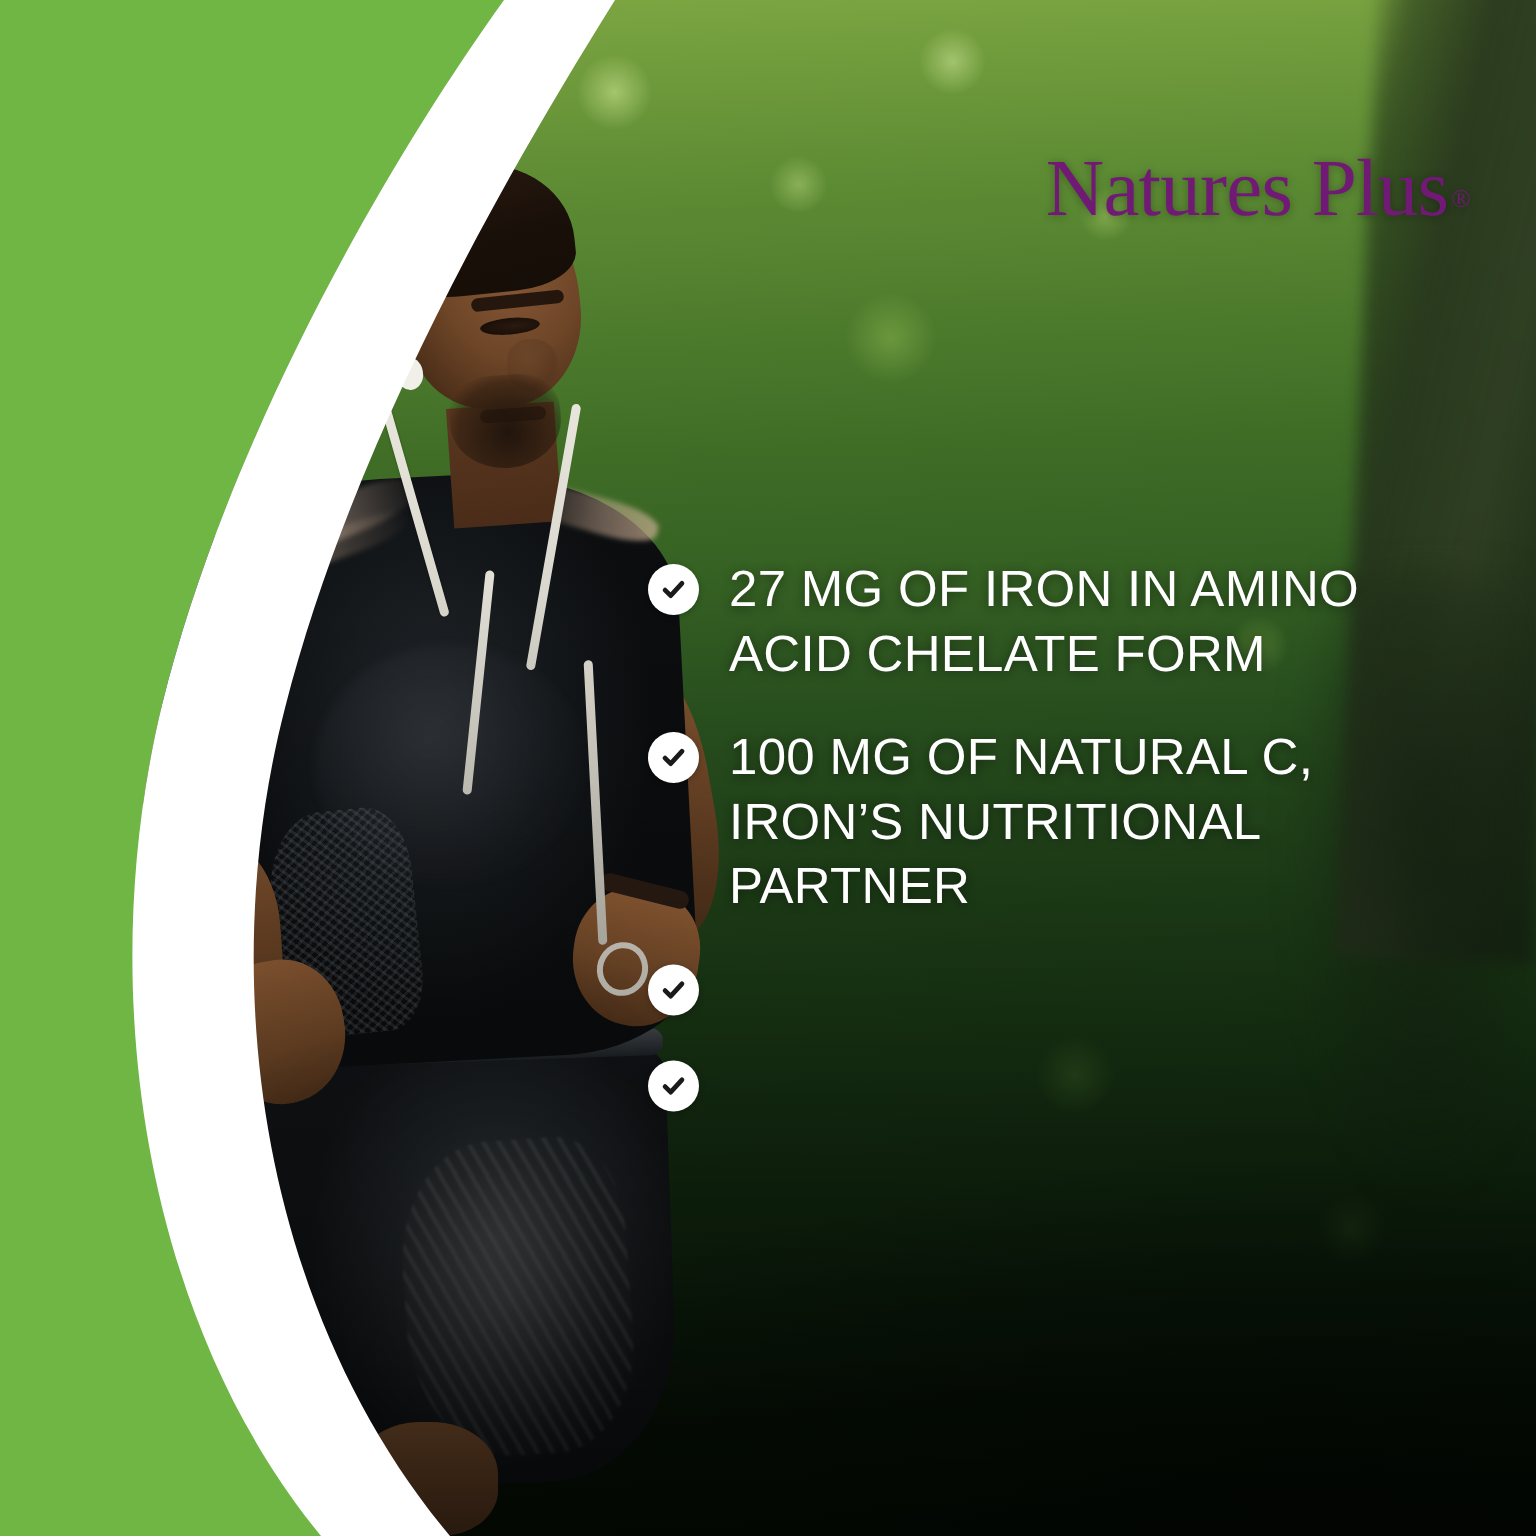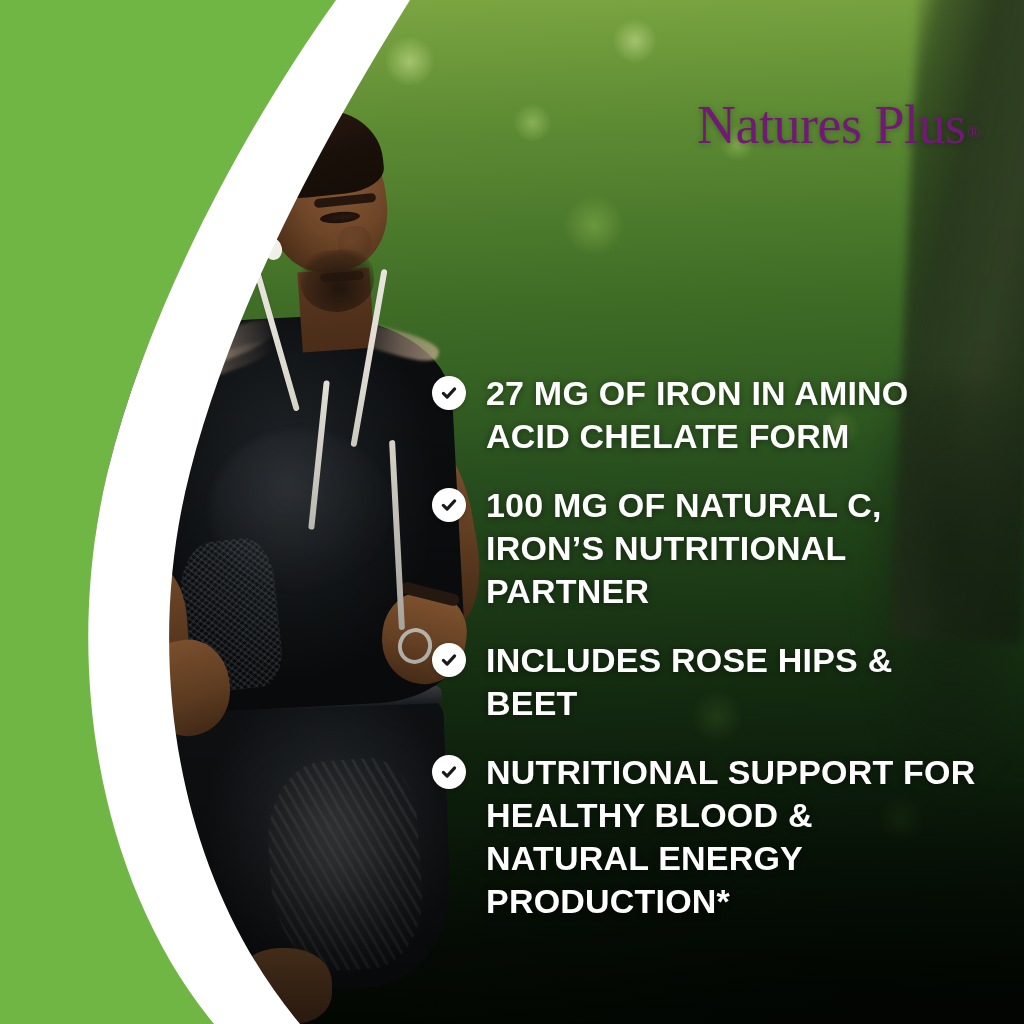--- a/index.html
+++ b/index.html
@@ -314,21 +314,21 @@
     background:#ffffff;
     display:flex; align-items:center; justify-content:center;
     box-shadow:0 1px 4px rgba(0,0,0,.25);
   }
   .check svg { display:block; }
   .bullet-text {
     color:#ffffff;
     font-size:34px;
     line-height:43px;
     letter-spacing:.2px;
-    font-weight:700;
+    font-weight:400;
     text-shadow:0 1px 7px rgba(0,0,0,.45);
     white-space:pre-line;
   }
 </style>
 </head>
 <body>
 
 <div class="poster">
 
   <div class="photo-clip">
@@ -405,29 +405,24 @@
 IRON’S NUTRITIONAL
 PARTNER</span>
     </div>
 
     <div class="bullet">
       <span class="check">
         <svg width="18" height="18" viewBox="0 0 24 24" aria-hidden="true">
           <path d="M4.5 12.5 L9.5 17.5 L19.5 6.5" fill="none" stroke="#1a1a1a" stroke-width="4.2" stroke-linecap="round" stroke-linejoin="round"></path>
         </svg>
       </span>
-      <span class="bullet-text">INCLUDES ROSE HIPS &amp; BEET</span>
     </div>
 
     <div class="bullet">
       <span class="check">
         <svg width="18" height="18" viewBox="0 0 24 24" aria-hidden="true">
           <path d="M4.5 12.5 L9.5 17.5 L19.5 6.5" fill="none" stroke="#1a1a1a" stroke-width="4.2" stroke-linecap="round" stroke-linejoin="round"></path>
         </svg>
       </span>
-      <span class="bullet-text">NUTRITIONAL SUPPORT FOR
-HEALTHY BLOOD &amp;
-NATURAL ENERGY
-PRODUCTION*</span>
     </div>
 
   </div>
 </div>
 
 </body></html>

